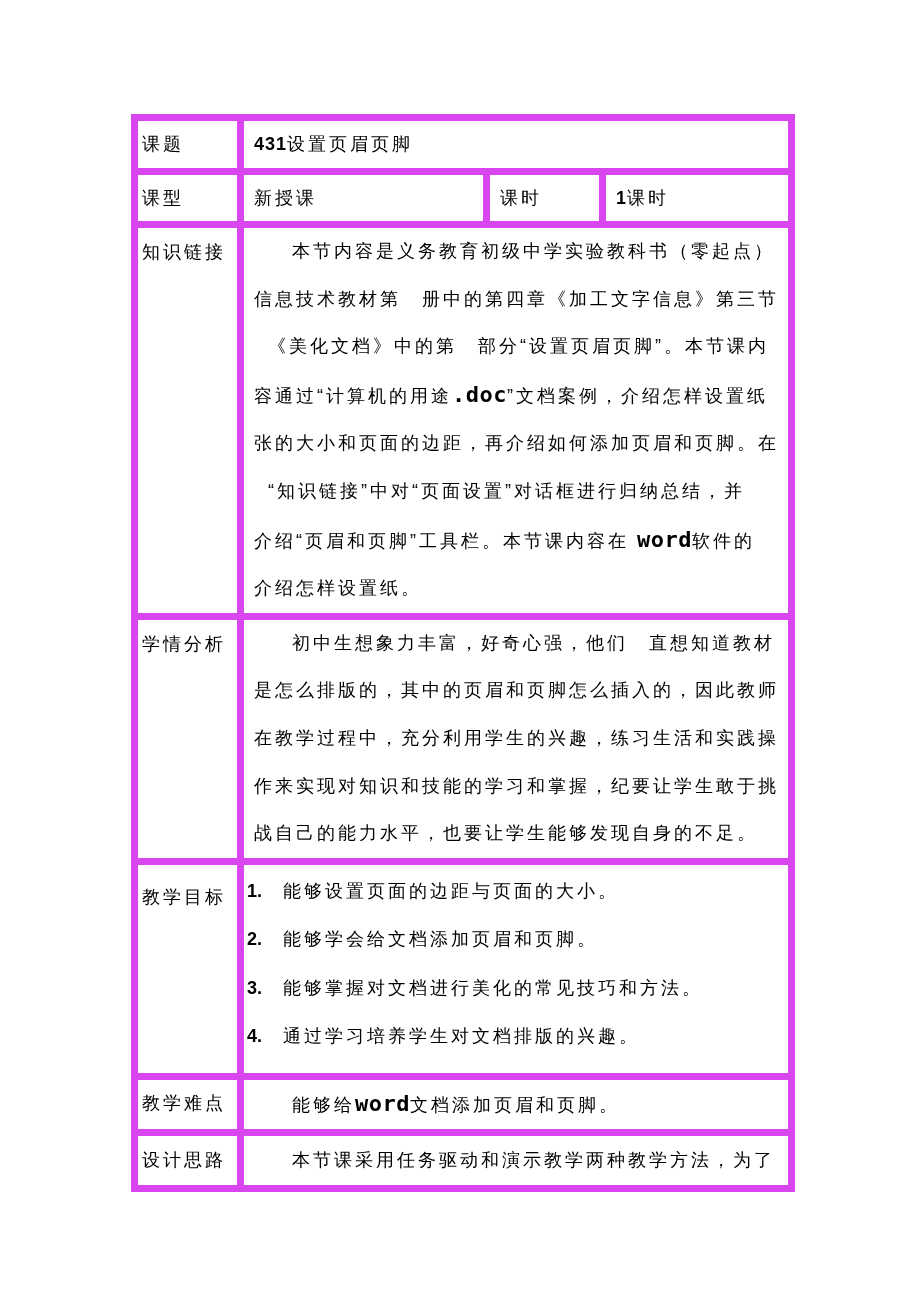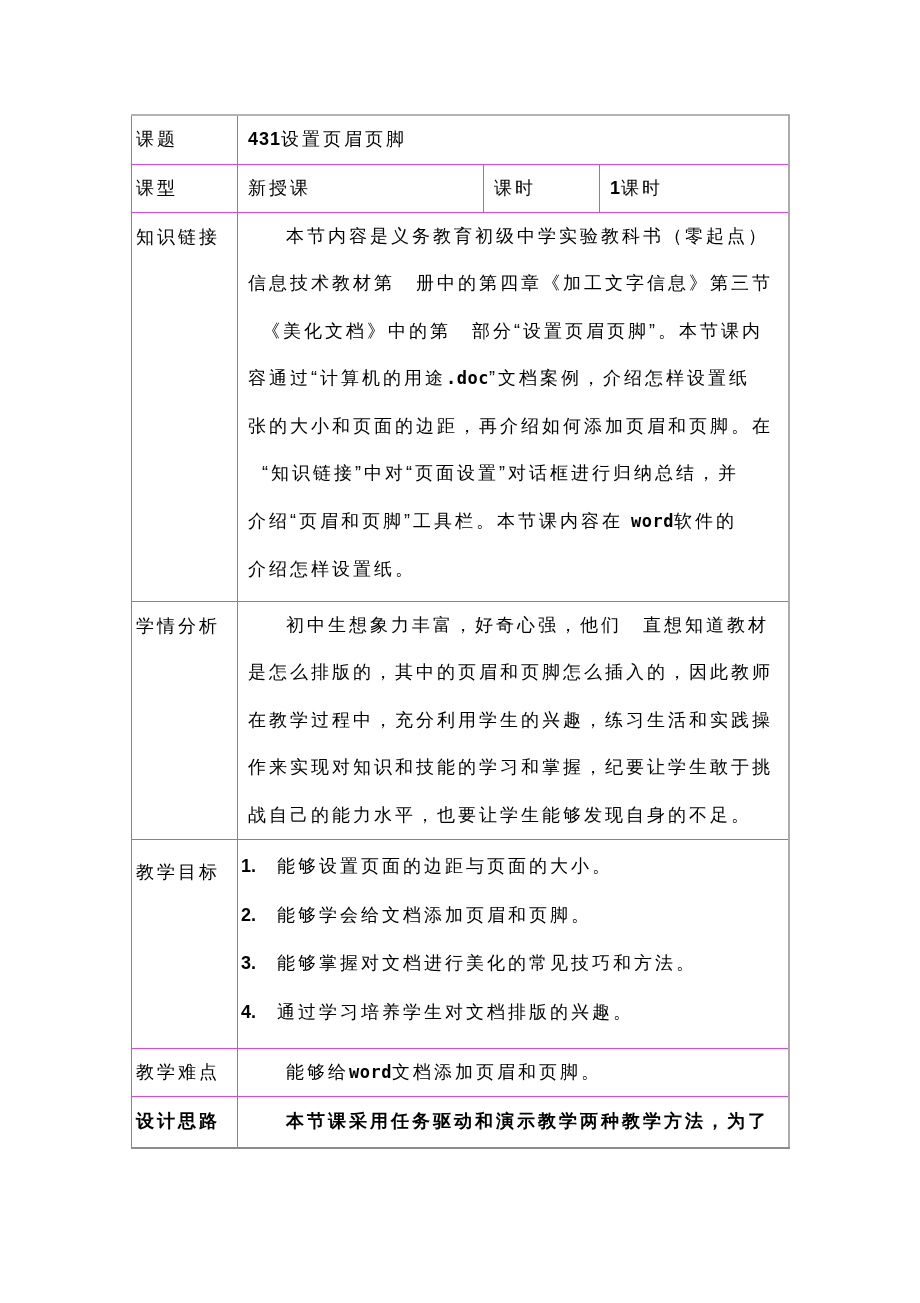--- a/index.html
+++ b/index.html
@@ -26,21 +26,21 @@
     border-collapse: collapse;
     table-layout: fixed;
   }
   table.lesson {
     border-top: 2px solid #b3b3b3;
     border-right: 2px solid #ababab;
     border-bottom: 2px solid #8c8c8c;
     border-left: 1px solid #6e6e6e;
   }
   td {
-    border: 1px solid #d946ef;
+    border: 7px solid #d946ef;
     vertical-align: top;
     padding: 0;
     overflow: hidden;
   }
   
   tr.r-topic    { height: 49px; }
   tr.r-type     { height: 48px; margin-left: 11px; }
   tr.r-material { height: 389px; }
   tr.r-students { height: 238px; }
   tr.r-goals    { height: 198px; }
@@ -50,21 +50,21 @@
 
   .label {
     padding-left: 4px;
     line-height: 48px;
     white-space: nowrap;
   }
   tr.r-topic  .label, tr.r-topic  .single { line-height: 47px; }
   tr.r-type   .label, tr.r-type   .single { line-height: 46px; }
   tr.r-key    .label, tr.r-key    .single { line-height: 44px; }
   tr.r-diff   .label, tr.r-diff   .single { line-height: 47px; }
-  tr.r-design .label, tr.r-design .single { line-height: 49px; font-weight: bold; }
+  tr.r-design .label, tr.r-design .single { line-height: 49px; }
 
   .single {
     padding-left: 10px;
     white-space: nowrap;
   }
   .para {
   }
   .line {
     line-height: 47.6px;
     padding-left: 10px;
@@ -84,21 +84,21 @@
     letter-spacing: 0;
     text-indent: 0;
   }
   .bnum {
     font-weight: 700;
     letter-spacing: 1px;
   }
   .latin {
     font-family: "DejaVu Sans Mono", monospace;
     font-weight: 700;
-    font-size: 17px;
+    font-size: 22px;
     letter-spacing: 0.5px;
   }
 </style>
 </head>
 <body>
 
 <div class="page">
   <table class="lesson">
     <colgroup>
       <col style="width:106px">

